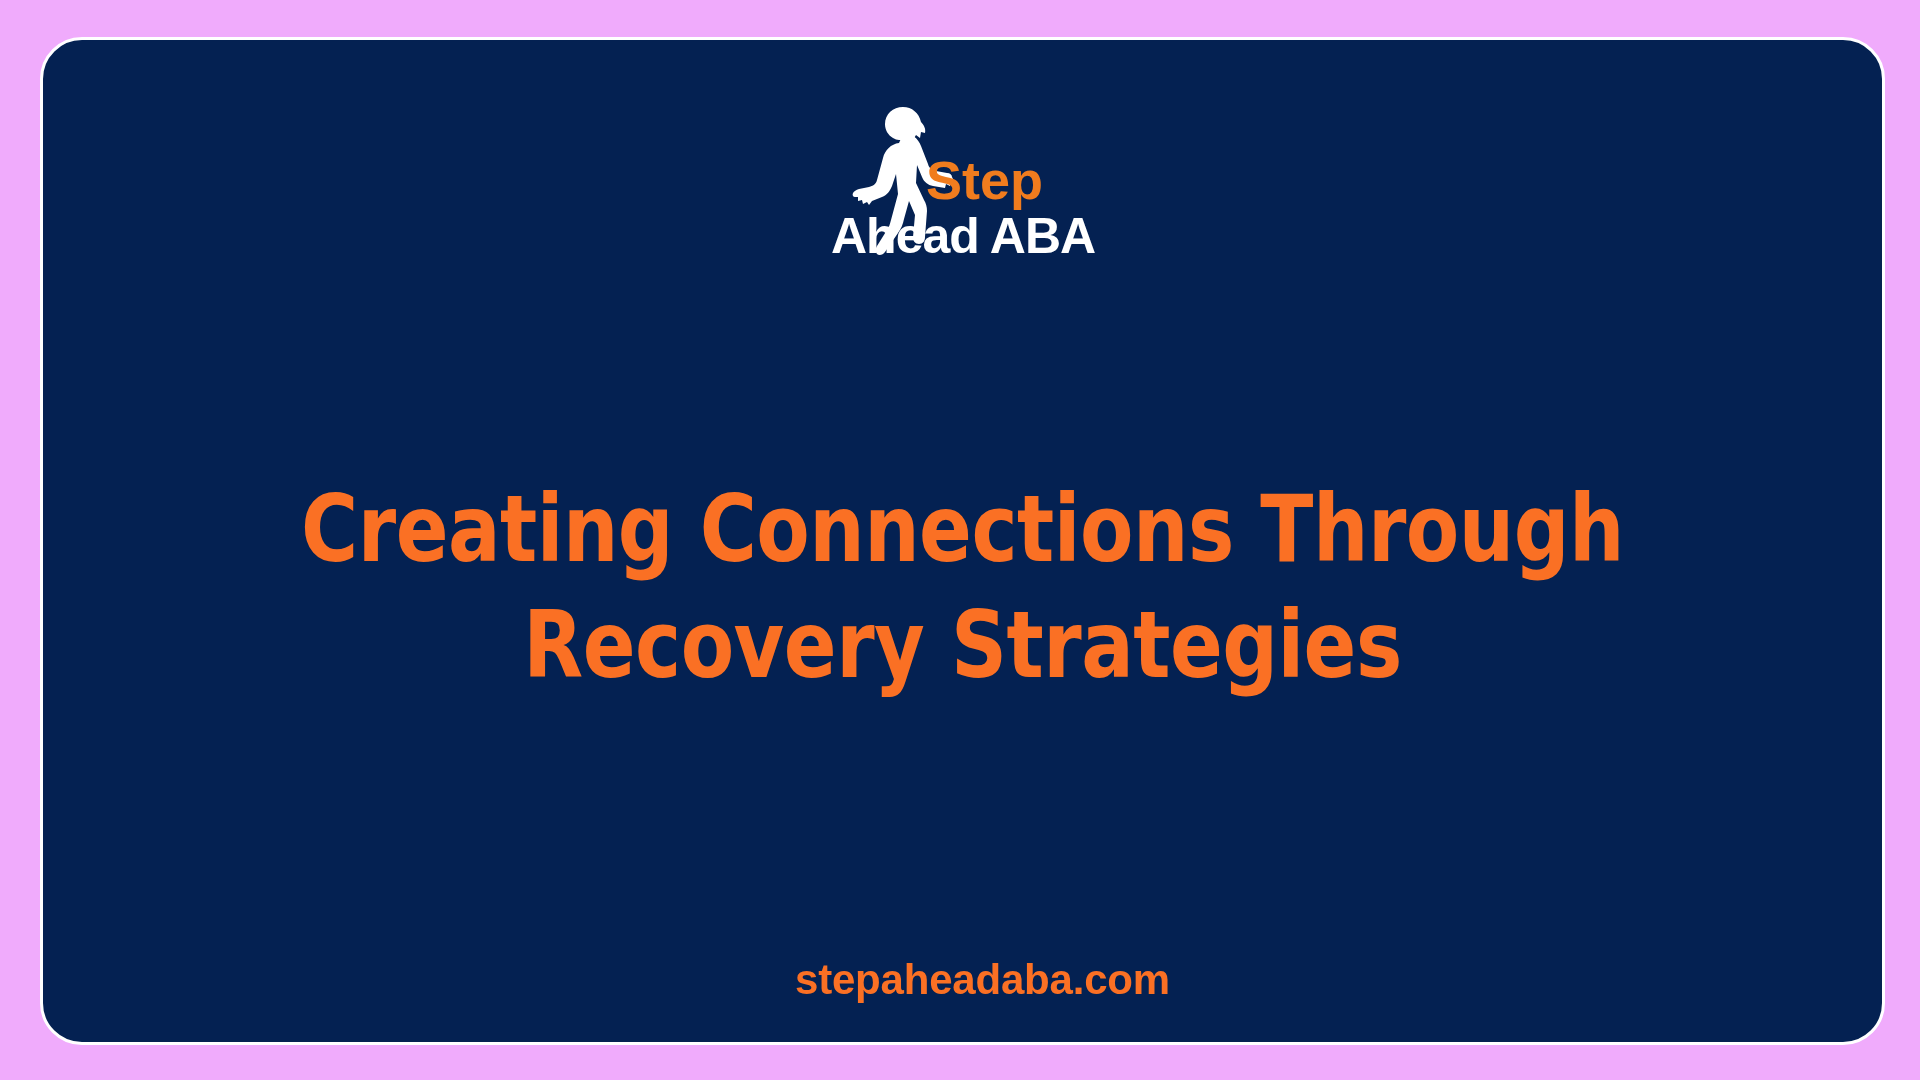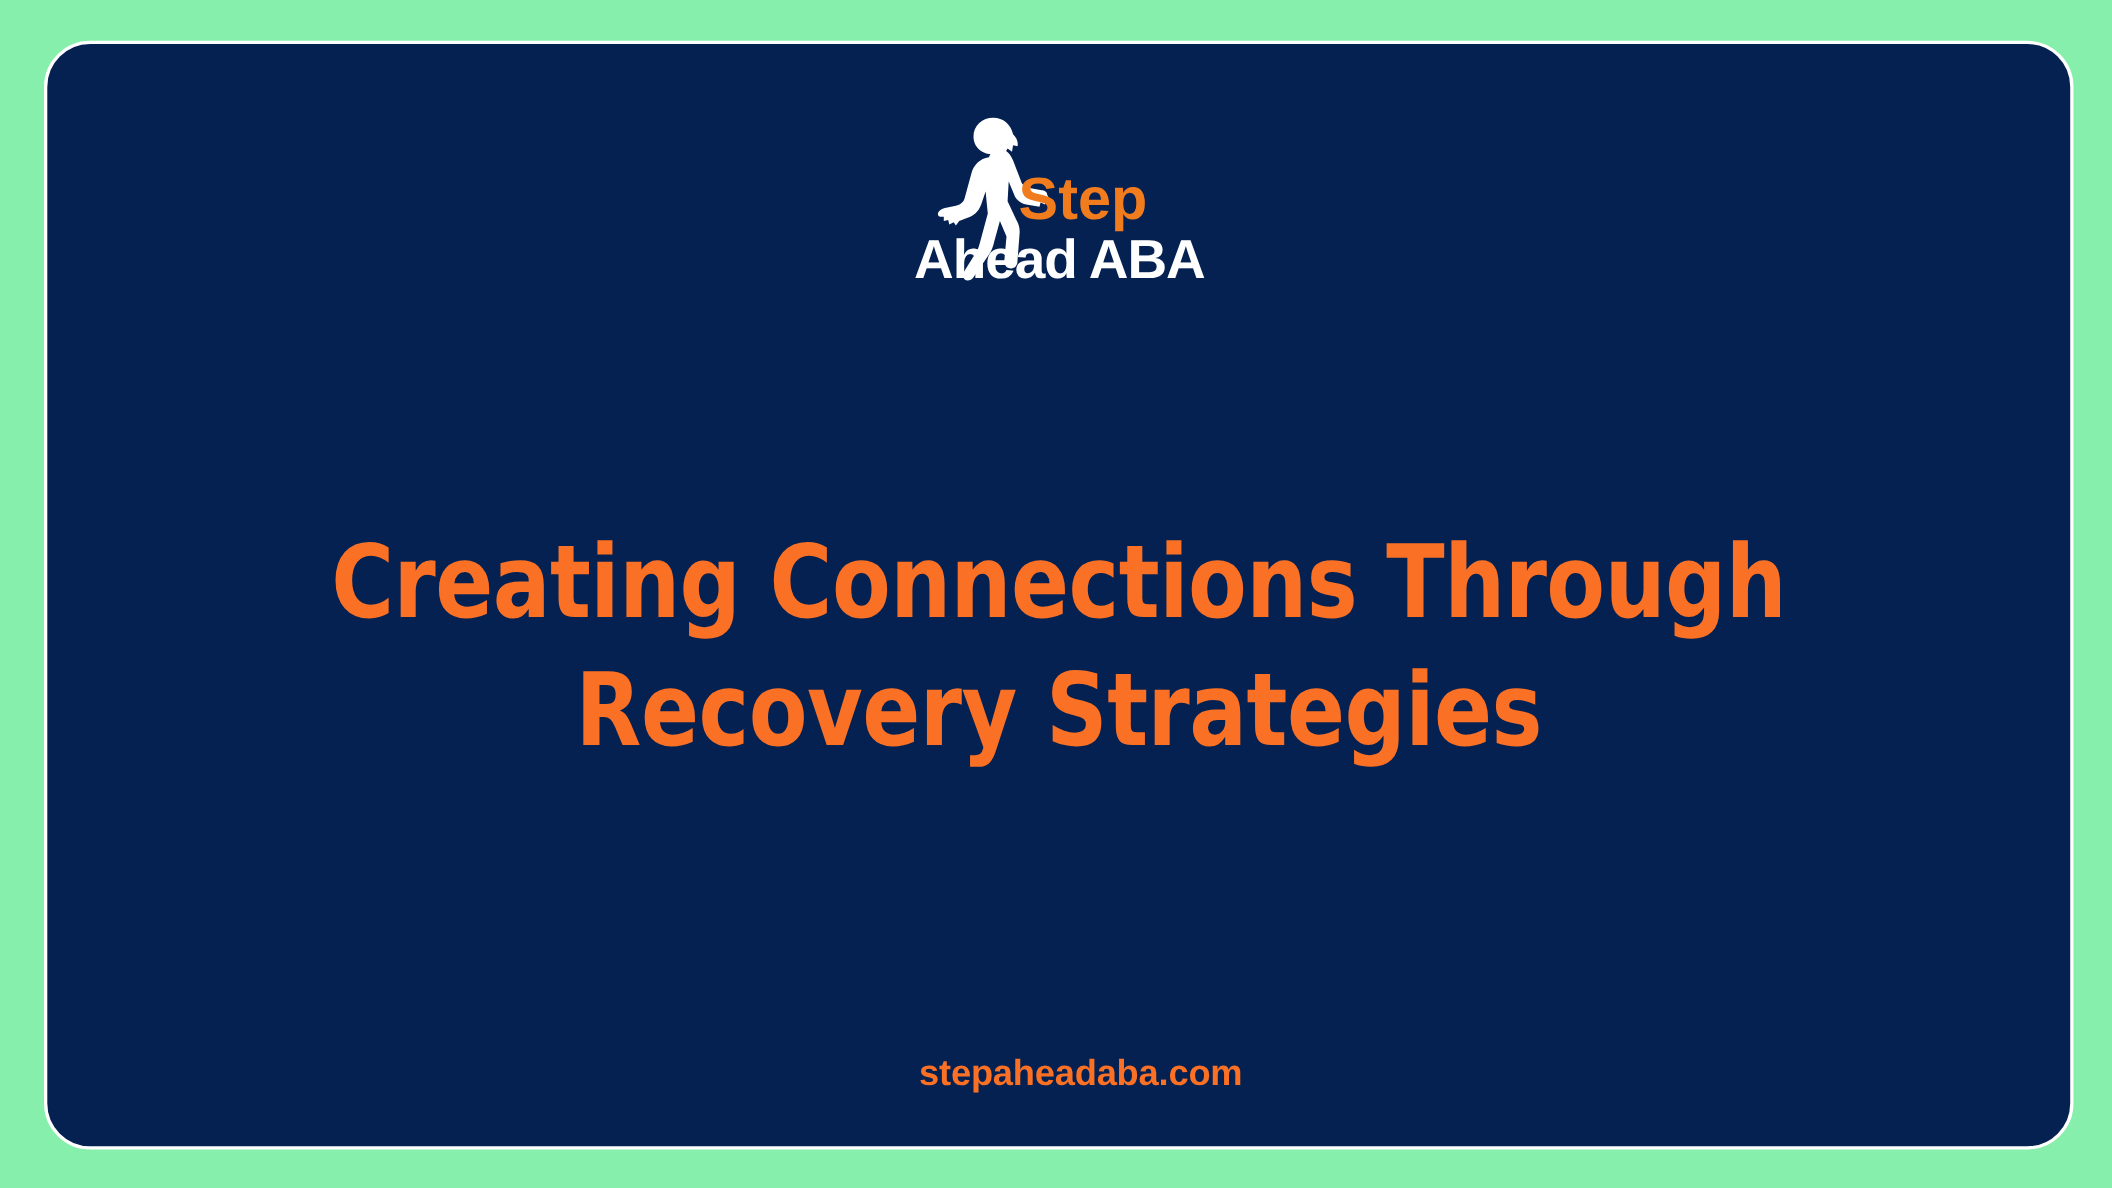--- a/index.html
+++ b/index.html
@@ -10,21 +10,21 @@
     background:#000000;
     overflow:hidden;
     font-family:"Liberation Sans", sans-serif;
   }
 
   
   .stage {
     position:relative;
     width:1920px;
     height:1080px;
-    background:#86efac;
+    background:#f0abfc;
   }
 
   
   .card {
     position:absolute;
     left:40px;
     top:37px;
     width:1845px;
     height:1008px;
     background:#042152;
@@ -68,21 +68,21 @@
   
   .site-url {
     position:absolute;
     left:0;
     right:0;
     top:916px;
     text-align:center;
     color:#FA7024;
     font-family:"Liberation Sans", sans-serif;
     font-weight:bold;
-    font-size:33px;
+    font-size:42px;
     letter-spacing:-0.2px;
     padding-left:40px;
   }
 </style>
 </head>
 <body>
 
 <div class="stage">
 
   <div class="card">

